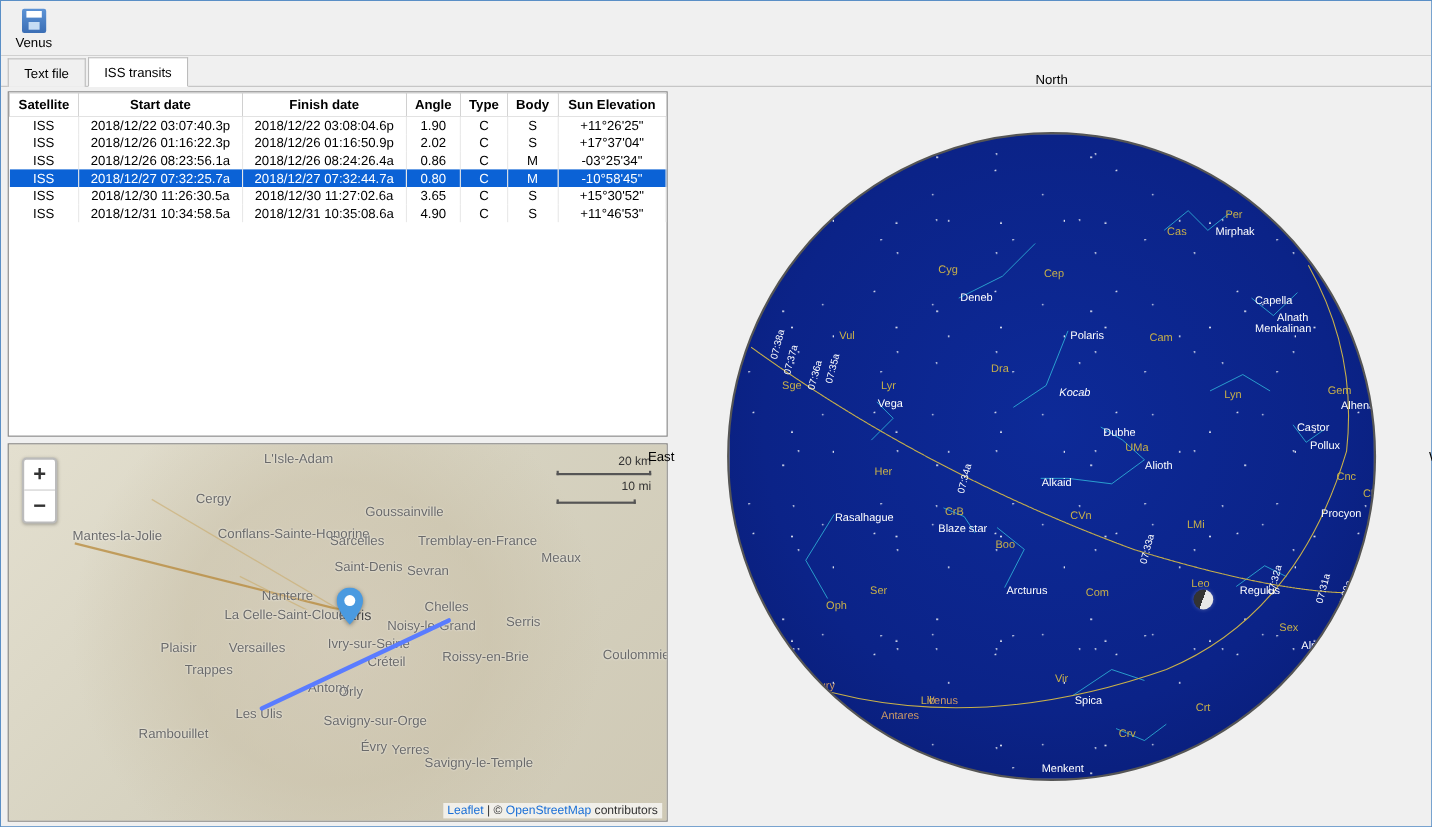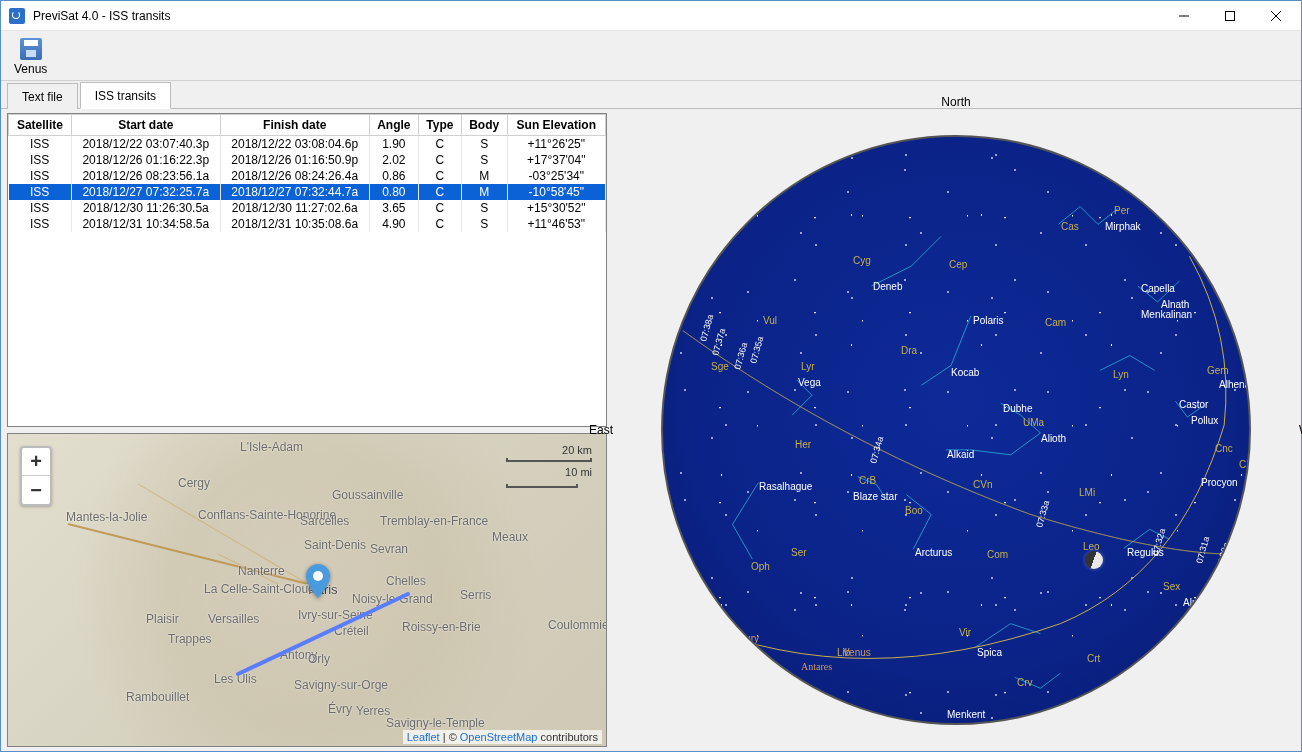--- a/index.html
+++ b/index.html
@@ -82,42 +82,20 @@
 .time-tick { position: absolute; font-size: 9px; color: #fff; transform: rotate(-75deg); pointer-events: none; }
 .ecliptic { position: absolute; inset: 0; }
 .ecliptic path { stroke: #c8b04a; stroke-width: 1; fill: none; }
 .moon { position: absolute; width: 18px; height: 18px; border-radius: 50%; background: linear-gradient(110deg, #333 0%, #333 48%, #e8e8e8 48%, #e8e8e8 100%); box-shadow: 0 0 4px rgba(255,255,255,0.3); }
 </style>
 </head>
 <body>
 
 <div class="window">
 
-  <div class="titlebar">
-    <div class="app-icon"></div>
-    <div class="title">PreviSat 4.0 - ISS transits</div>
-    <div class="win-btns">
-      <div class="win-btn">
-          <svg width="10" height="10">
-            <line x1="0" y1="5" x2="10" y2="5" stroke="#000" stroke-width="1"></line>
-          </svg>
-        </div>
-      <div class="win-btn">
-          <svg width="10" height="10">
-            <rect x="0.5" y="0.5" width="9" height="9" fill="none" stroke="#000" stroke-width="1"></rect>
-          </svg>
-        </div>
-      <div class="win-btn close">
-          <svg width="10" height="10">
-            <line x1="0" y1="0" x2="10" y2="10" stroke="#000" stroke-width="1"></line>
-            <line x1="10" y1="0" x2="0" y2="10" stroke="#000" stroke-width="1"></line>
-          </svg>
-        </div>
-    </div>
-  </div>
 
   <div class="toolbar">
     <div class="tool-btn">
       <div class="ico save-ico"></div>
       <span>Venus</span>
     </div>
   </div>
 
   <div class="tabs">
     <div class="tab">Text file</div>
@@ -314,21 +292,21 @@
         </svg>
         <svg class="ecliptic" viewBox="0 0 590 590">
           <path d="M 30 490 Q 200 560 400 490 Q 520 440 565 290 Q 575 200 530 120"></path>
           <path d="M 20 195 Q 180 310 370 380 Q 500 420 575 420" stroke="#fff" stroke-width="0.7" stroke-dasharray="1,0"></path>
         </svg>
         <div class="moon" id="moon" style="left: 422px; top: 414px;"></div>
         <div id="sky-labels">
             <div class="star-name" style="left: 210px; top: 144px;">Deneb</div>
             <div class="star-name" style="left: 135px; top: 240px;">Vega</div>
             <div class="star-name" style="left: 310px; top: 178px;">Polaris</div>
-            <div class="star-name" style="left: 288px; top: 230px;">Kocab</div>
+            <div class="star-name" style="left: 300px; top: 230px; font-style: italic;">Kocab</div>
             <div class="star-name" style="left: 340px; top: 266px;">Dubhe</div>
             <div class="star-name" style="left: 378px; top: 296px;">Alioth</div>
             <div class="star-name" style="left: 284px; top: 312px;">Alkaid</div>
             <div class="star-name" style="left: 96px; top: 344px;">Rasalhague</div>
             <div class="star-name" style="left: 190px; top: 354px;">Blaze star</div>
             <div class="star-name" style="left: 252px; top: 410px;">Arcturus</div>
             <div class="star-name" style="left: 314px; top: 510px;">Spica</div>
             <div class="star-name" style="left: 464px; top: 410px;">Regulus</div>
             <div class="star-name" style="left: 520px; top: 460px;">Alphard</div>
             <div class="star-name" style="left: 538px; top: 340px;">Procyon</div>
@@ -364,21 +342,21 @@
             <div class="con-name" style="left: 296px; top: 490px;">Vir</div>
             <div class="con-name" style="left: 174px; top: 510px;">Lib</div>
             <div class="con-name" style="left: 354px; top: 540px;">Crv</div>
             <div class="con-name" style="left: 424px; top: 516px;">Crt</div>
             <div class="con-name" style="left: 544px; top: 228px;">Gem</div>
             <div class="con-name" style="left: 552px; top: 306px;">Cnc</div>
             <div class="con-name" style="left: 576px; top: 322px;">CMi</div>
             <div class="planet-name" style="left: 180px; top: 510px;">Venus</div>
             <div class="planet-name" style="left: 96px; top: 526px; margin-top: 12px;">Jupiter</div>
             <div class="planet-name" style="left: 60px; top: 496px;">Mercury</div>
-            <div class="planet-name" style="left: 138px; top: 524px; font-family: Liberation Serif, serif;">Antares</div>
+            <div class="planet-name" style="left: 138px; top: 524px;">Antares</div>
             <div class="time-tick" style="left: 562px; top: 418px;">07:29a</div>
             <div class="time-tick" style="left: 546px; top: 414px;">07:30a</div>
             <div class="time-tick" style="left: 526px; top: 408px;">07:31a</div>
             <div class="time-tick" style="left: 482px; top: 400px;">07:32a</div>
             <div class="time-tick" style="left: 366px; top: 372px;">07:33a</div>
             <div class="time-tick" style="left: 200px; top: 308px;">07:34a</div>
             <div class="time-tick" style="left: 80px; top: 208px;">07:35a</div>
             <div class="time-tick" style="left: 64px; top: 214px;">07:36a</div>
             <div class="time-tick" style="left: 42px; top: 200px;">07:37a</div>
             <div class="time-tick" style="left: 30px; top: 186px;">07:38a</div>

